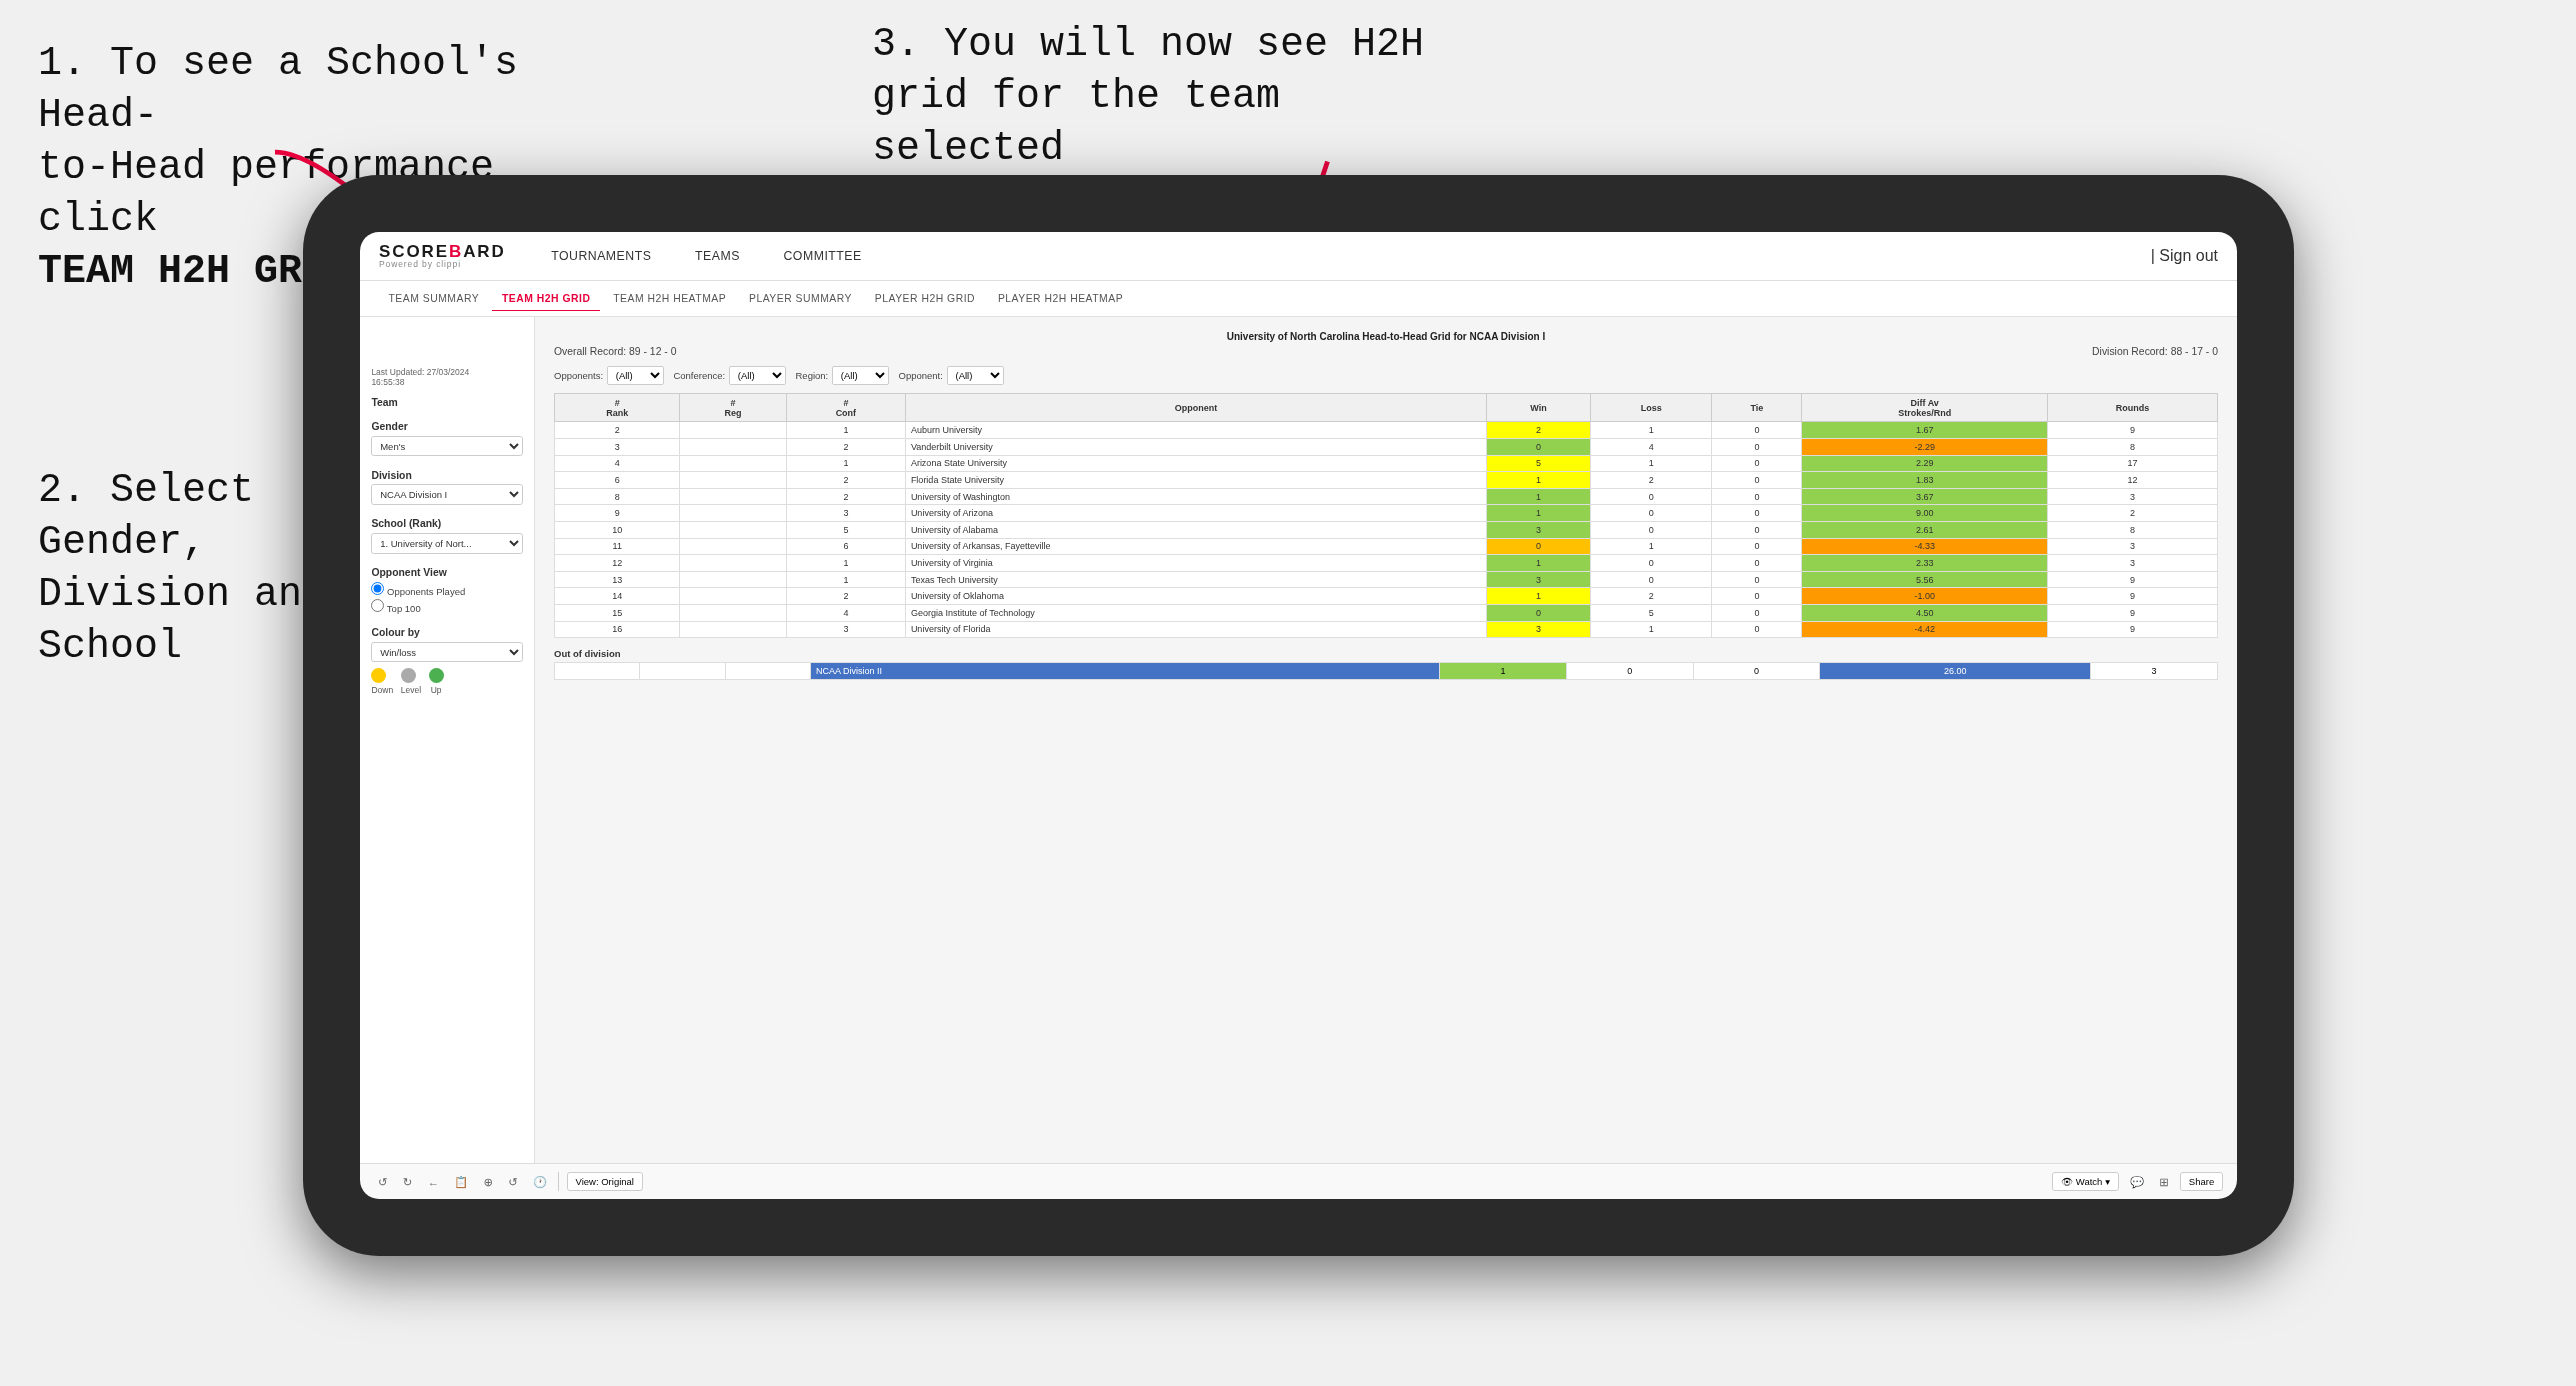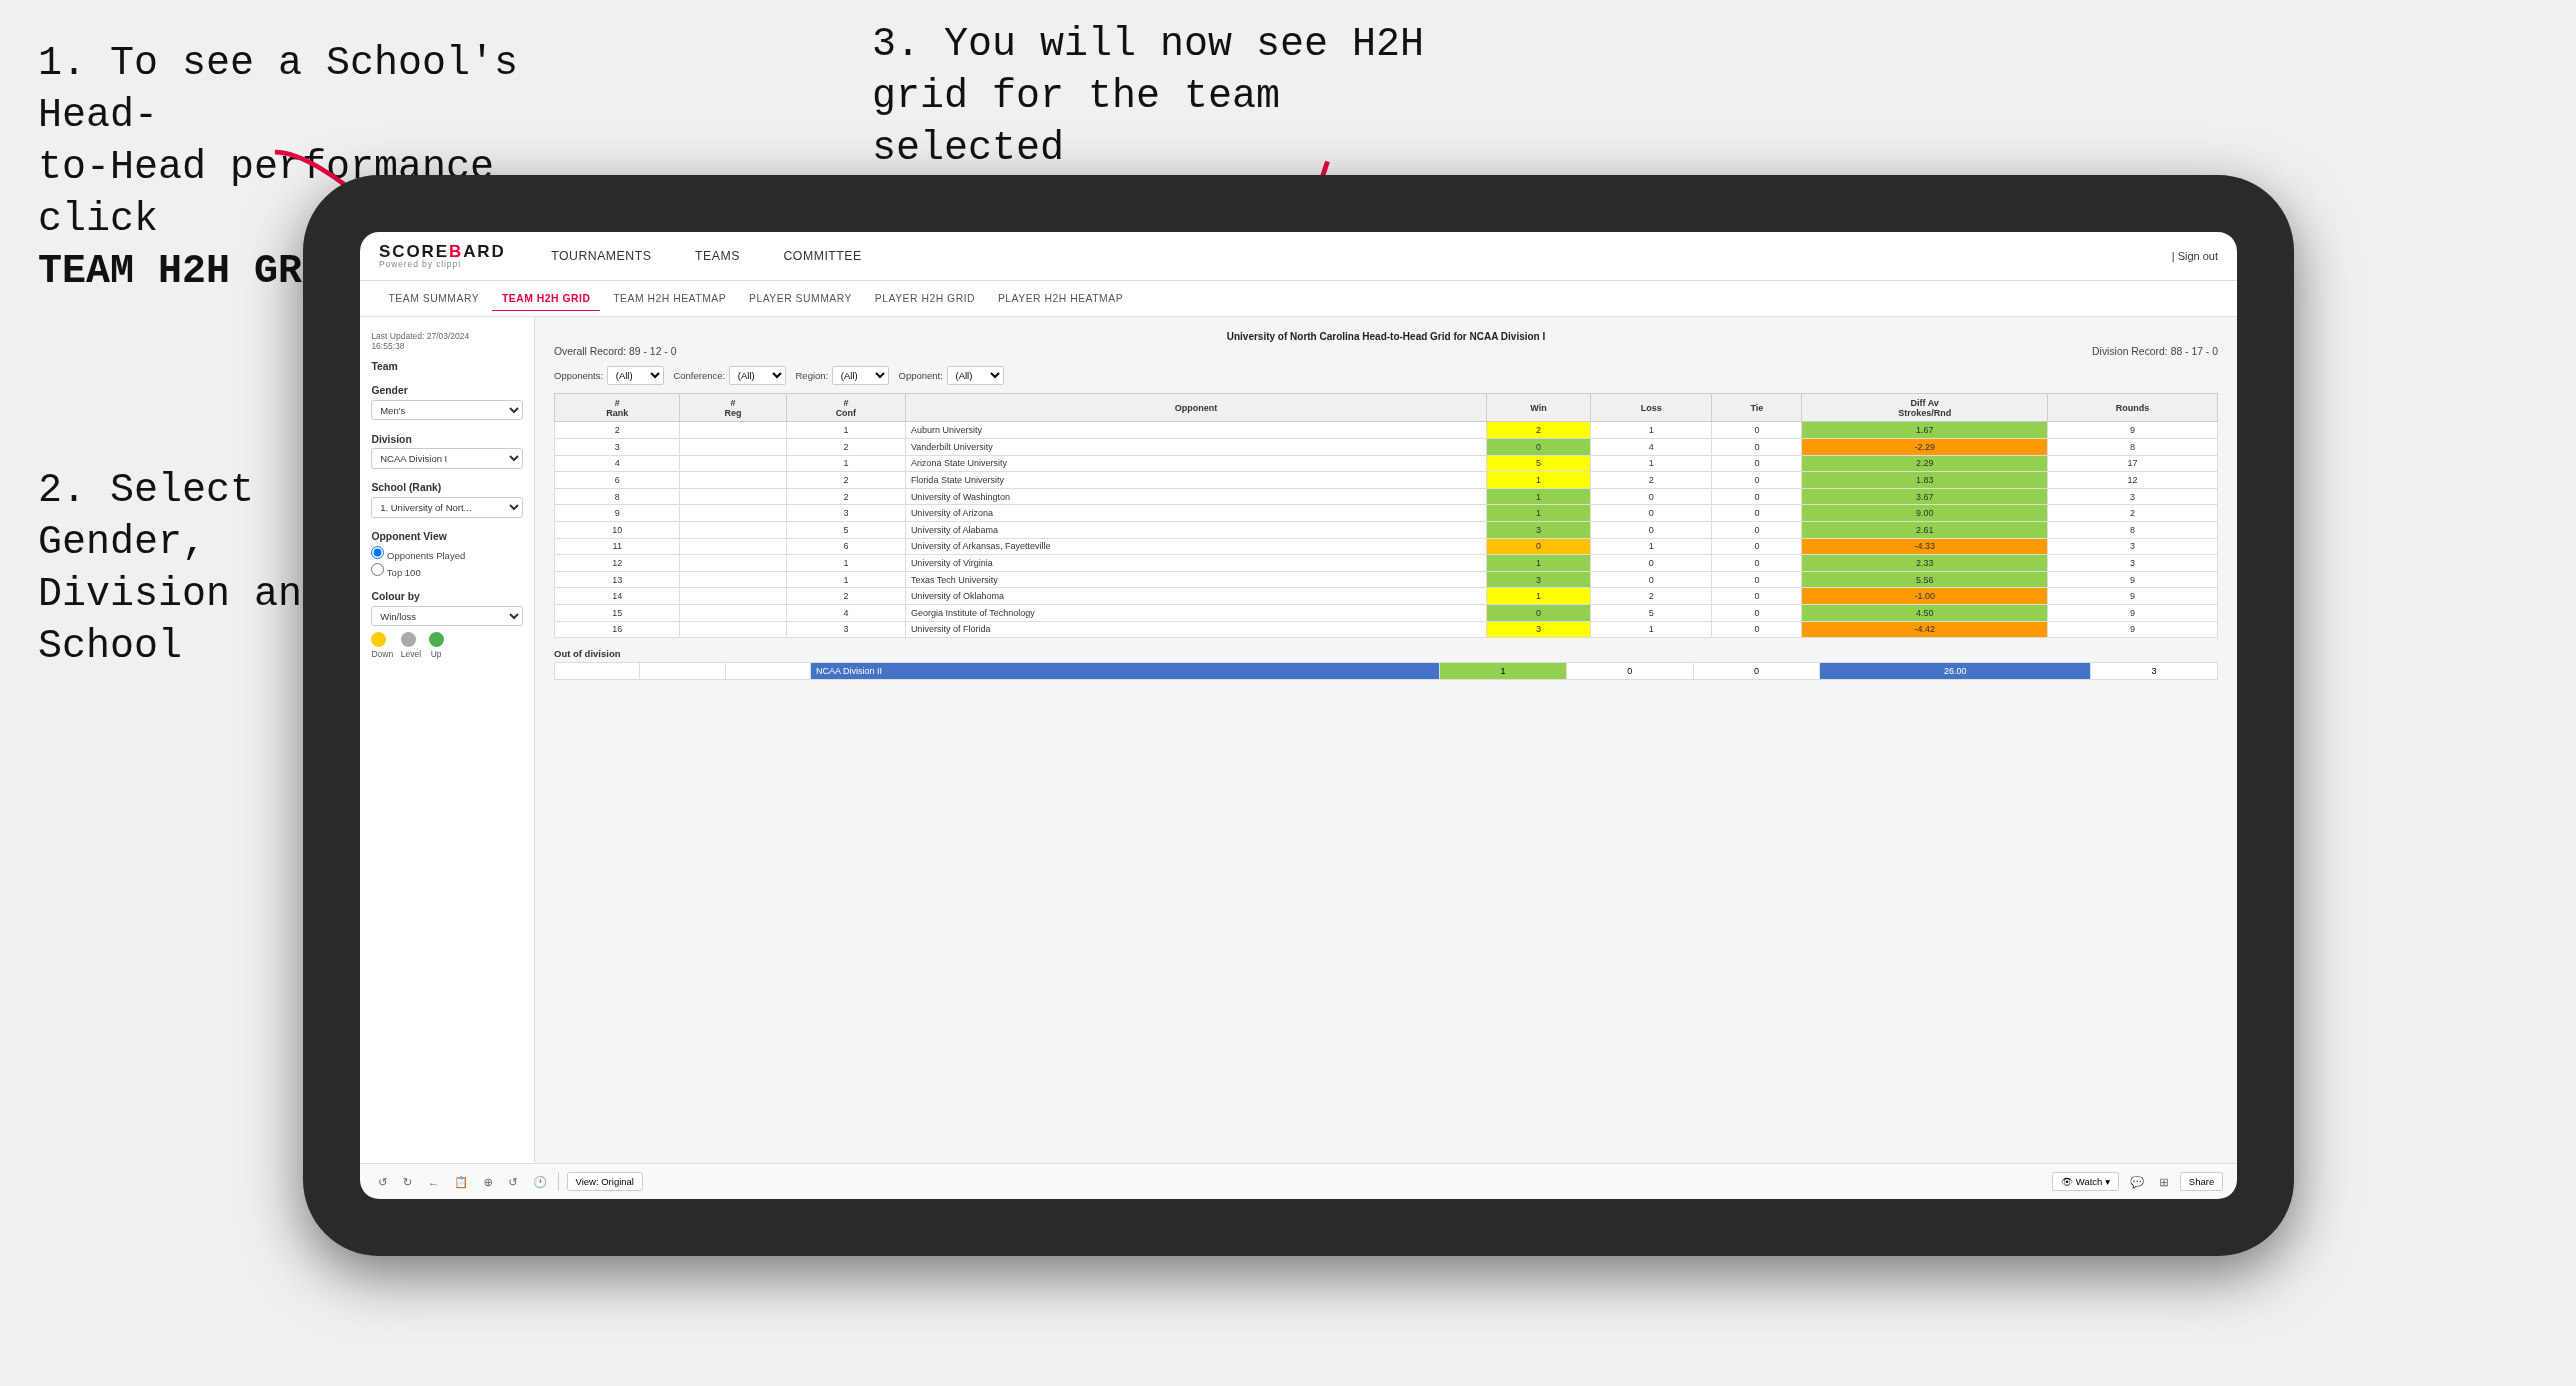--- a/index.html
+++ b/index.html
@@ -80,21 +80,21 @@
     .nav-item {
       font-size: 12.3px;
       color: #333;
       cursor: pointer;
       padding: 3.8px 7.6px;
       text-transform: uppercase;
       letter-spacing: 0.5px;
     }
     .nav-sign-out {
       margin-left: auto;
-      font-size: 11px;
+      font-size: 16px;
       color: #333;
       cursor: pointer;
     }
 
     
     .sub-navbar {
       background: #fff;
       border-bottom: 1.9px solid #e0e0e0;
       height: 36px;
       display: flex;
@@ -147,20 +147,21 @@
       padding: 2.8px 3.8px;
       border: 0.9px solid #ccc;
       border-radius: 2.8px;
       background: #fff;
       color: #333;
     }
     .sidebar-timestamp {
       font-size: 8.5px;
       color: #666;
       margin-bottom: 9.5px;
+      margin-top: 36px;
     }
     .sidebar-radio { font-size: 9.5px; color: #444; display: block; margin: 1.9px 0; }
     .colour-legend {
       display: flex;
       gap: 7.6px;
       margin-top: 5.7px;
       align-items: center;
     }
     .colour-dot {
       width: 15px;

